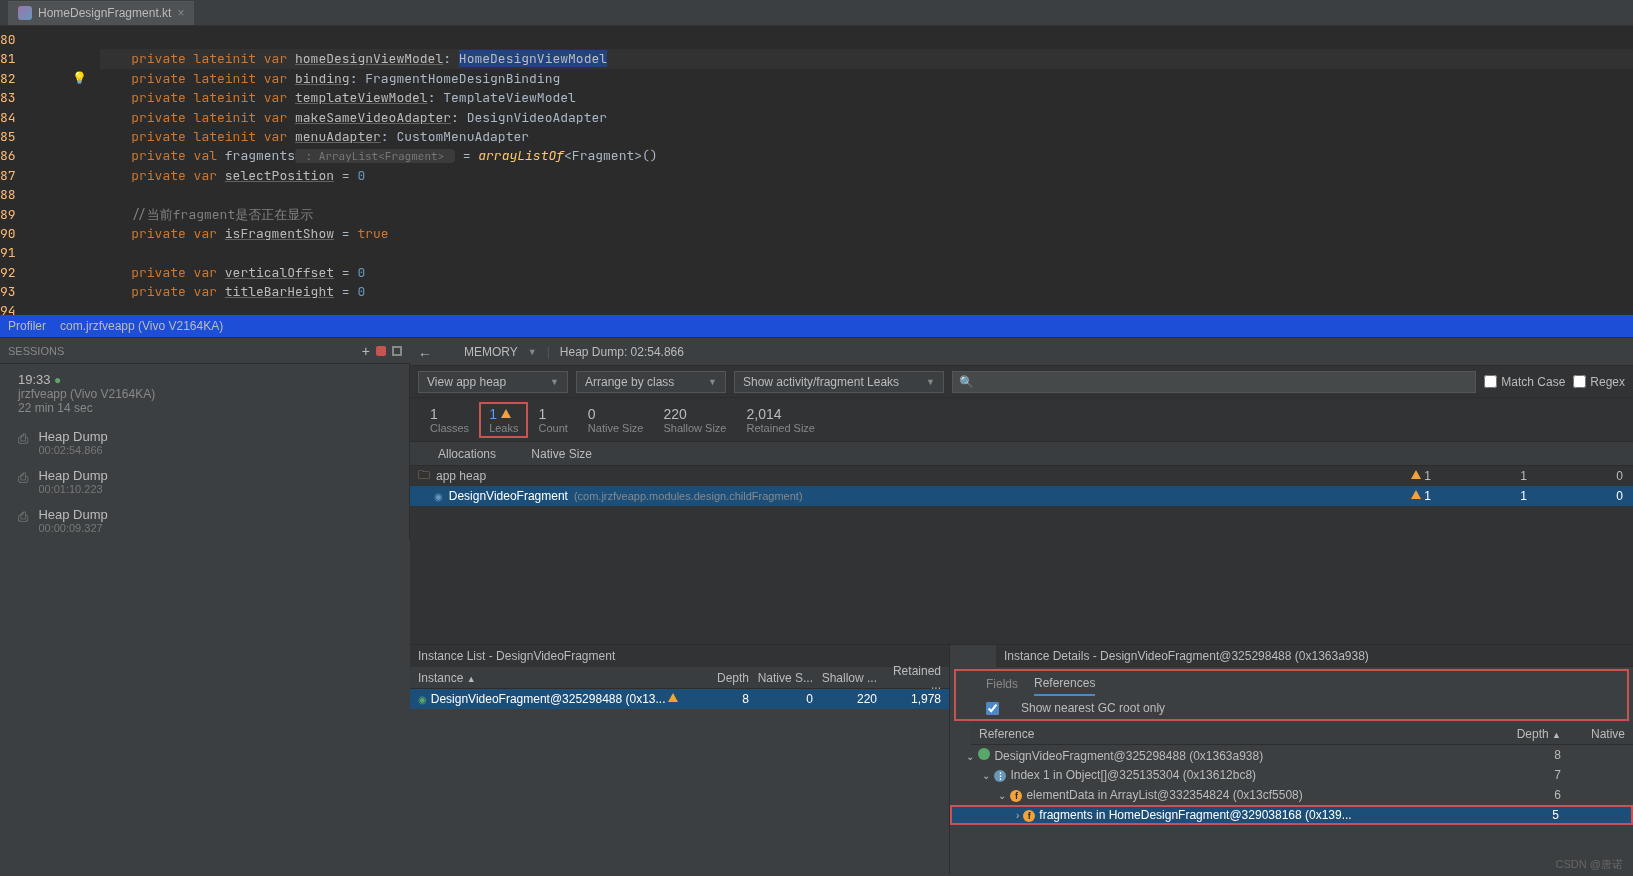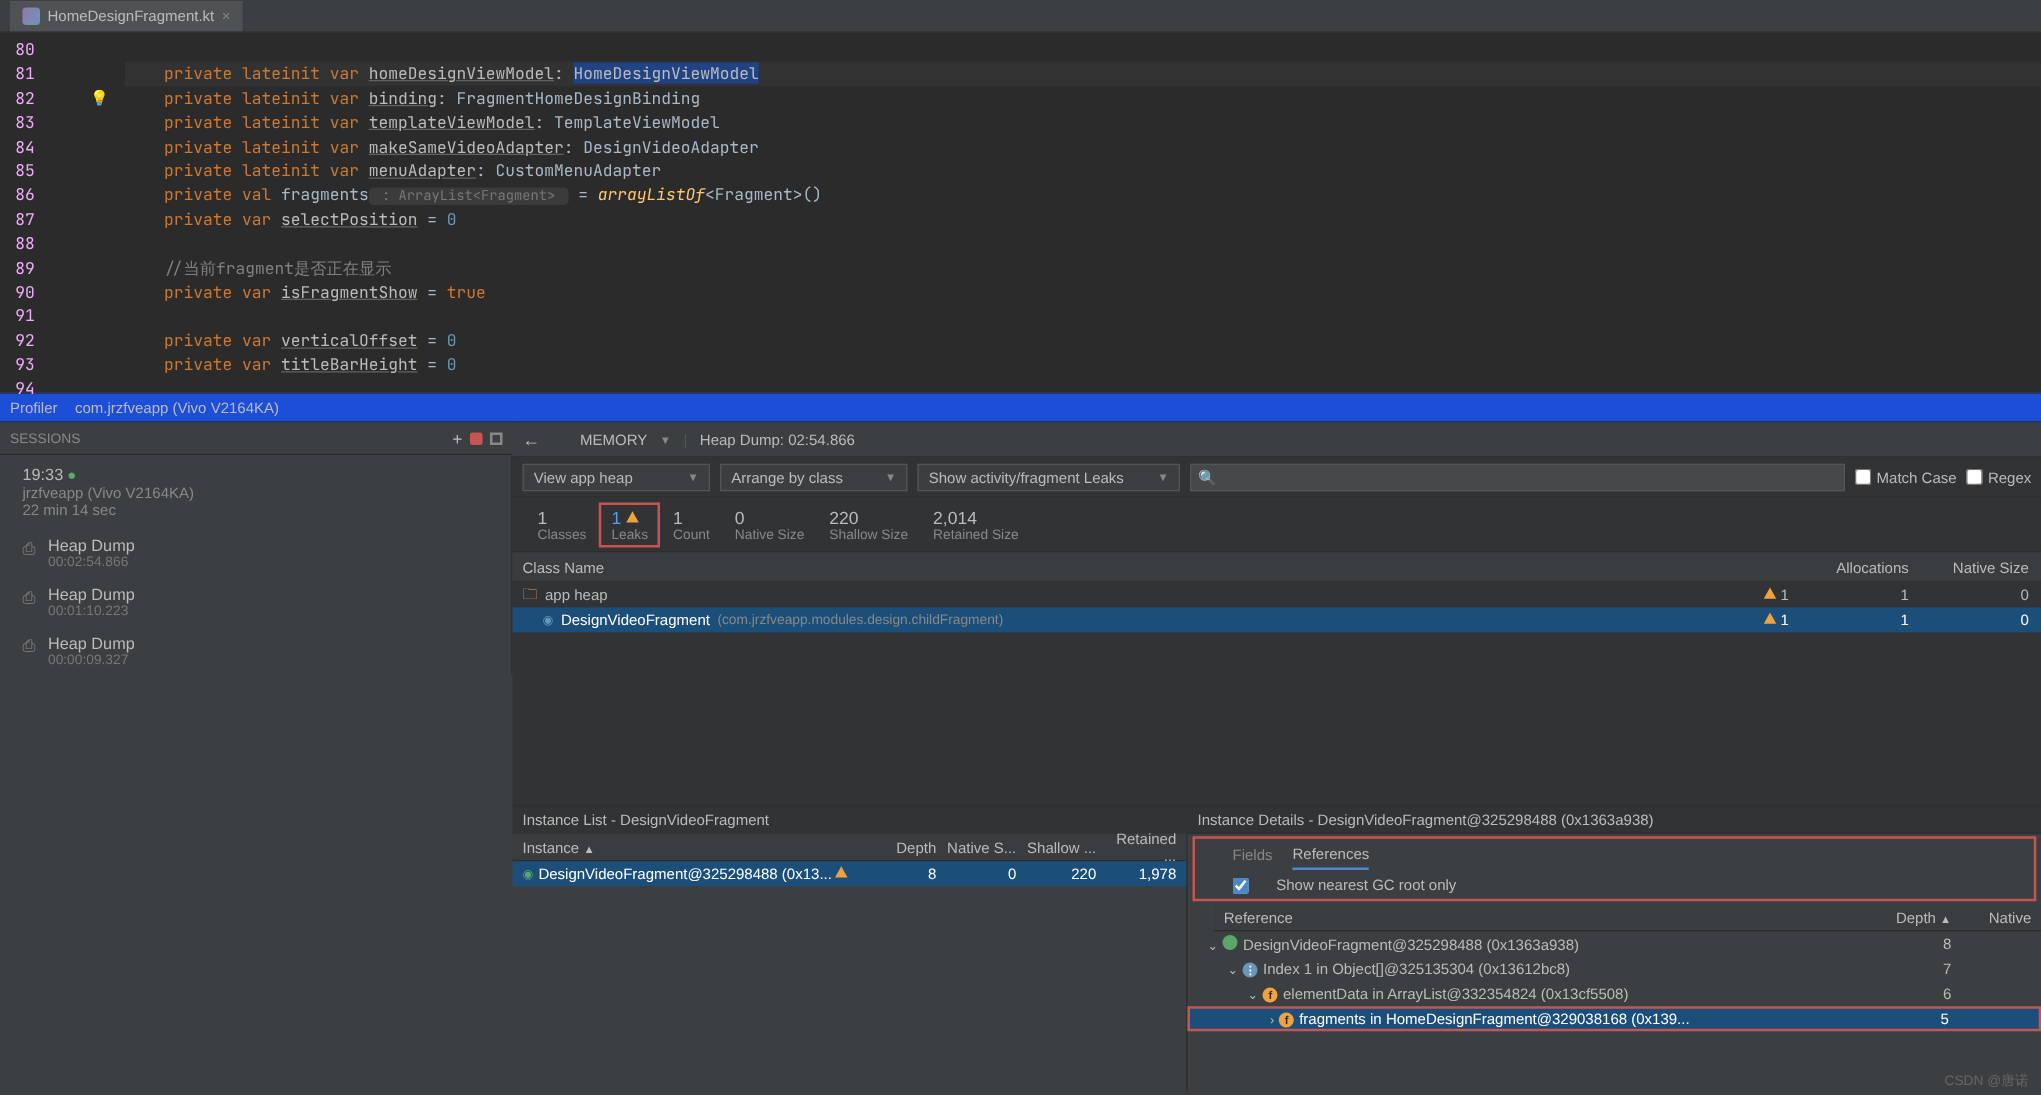--- a/index.html
+++ b/index.html
@@ -2,21 +2,21 @@
 <html><head>
 <meta charset="utf-8">
 <style>
 * { margin: 0; padding: 0; box-sizing: border-box; }
 body { font-family: "Segoe UI", Arial, sans-serif; font-size: 12px; background: #3c3f41; color: #bbbbbb; width: 1633px; height: 876px; overflow: hidden; }
 .tab-bar { height: 26px; background: #3c3f41; display: flex; align-items: center; border-bottom: 1px solid #323232; padding-left: 8px; }
 .file-tab { height: 24px; background: #4e5254; padding: 0 10px; display: flex; align-items: center; gap: 6px; color: #bbbbbb; border-top: 1px solid #555; }
 .kt-icon { width: 14px; height: 14px; border-radius: 3px; background: linear-gradient(135deg,#9876aa,#6897bb); display: inline-block; }
 .close-x { color: #888; font-size: 12px; }
 .editor { height: 288px; background: #2b2b2b; display: flex; font-family: "JetBrains Mono", Consolas, monospace; font-size: 13px; }
-.gutter { width: 60px; text-align: center; color: #f0abfc; padding-top: 4px; user-select: none; }
+.gutter { width: 60px; text-align: left; color: #fdba74; padding-top: 4px; user-select: none; }
 .gutter div { height: 19.4px; padding-right: 20px; line-height: 19.4px; }
 .icon-col { width: 40px; padding-top: 4px; }
 .icon-col div { height: 19.4px; display: flex; align-items: center; justify-content: center; }
 .bulb { color: #ffc66d; font-size: 12px; }
 .code { flex: 1; padding-top: 4px; }
 .code-line { height: 19.4px; line-height: 19.4px; white-space: pre; }
 .kw { color: #cc7832; }
 .ident { color: #a9b7c6; }
 .under { text-decoration: underline; text-decoration-color: #606366; }
 .type { color: #a9b7c6; }
@@ -66,21 +66,21 @@
 .pkg { color: #888; font-size: 11px; }
 .instance-section { display: flex; height: 230px; border-top: 1px solid #2d2d2d; }
 .instance-list { width: 540px; border-right: 1px solid #2d2d2d; }
 .inst-header-title { height: 22px; display: flex; align-items: center; padding-left: 8px; background: #313335; color: #bbbbbb; }
 .inst-columns { height: 22px; display: flex; align-items: center; background: #3a3d3f; border-bottom: 1px solid #2d2d2d; font-size: 12px; }
 .icol-name { flex: 1; padding-left: 8px; }
 .icol-num { width: 64px; text-align: right; padding-right: 8px; }
 .inst-row { height: 20px; display: flex; align-items: center; background: #1b4f7a; font-size: 12px; color: #fff; }
 .inst-icon { color: #59a869; margin: 0 4px 0 8px; font-size: 10px; }
 .detail-panel { flex: 1; display: flex; flex-direction: column; }
-.detail-title { height: 22px; padding-left: 8px; display: flex; align-items: center; background: #313335; color: #bbbbbb; border-bottom: 1px solid #2d2d2d; font-size: 12px; }
+.detail-title { height: 22px; padding-left: 8px; display: flex; align-items: center; background: #313335; color: #bbbbbb; border-bottom: 1px solid #2d2d2d; font-size: 12px; margin-left: 46px; }
 .detail-tabs-wrap { border: 2px solid #c75450; margin: 2px 4px; padding-left: 20px; }
 .detail-tabs { height: 26px; display: flex; align-items: center; padding-left: 10px; gap: 16px; }
 .dtab { font-size: 12px; color: #888; padding: 4px 0; }
 .dtab.active { color: #bbbbbb; border-bottom: 2px solid #4a88c7; }
 .gc-row { height: 22px; display: flex; align-items: center; padding-left: 10px; gap: 22px; font-size: 12px; }
 .ref-columns { height: 22px; display: flex; align-items: center; background: #3a3d3f; border-bottom: 1px solid #2d2d2d; font-size: 12px; margin-left: 21px; }
 .rcol-name { flex: 1; padding-left: 8px; }
 .rcol-num { width: 64px; text-align: right; padding-right: 8px; }
 .ref-row { height: 20px; display: flex; align-items: center; font-size: 12px; }
 .ref-indent { display: inline-block; }
@@ -273,21 +273,20 @@
           <div class="stat-num">220</div>
           <div class="stat-label">Shallow Size</div>
         </div>
         <div class="stat">
           <div class="stat-num">2,014</div>
           <div class="stat-label">Retained Size</div>
         </div>
       </div>
 
     <div class="class-table-header">
-      <div class="col-class">Class Name</div>
       <div class="col-num">Allocations</div>
       <div class="col-num">Native Size</div>
     </div>
     <div class="class-row heap-row">
       <div class="col-class">
           <span class="folder-icon">🗀</span>
           <span>app heap</span>
         </div>
       <div class="col-num"><span class="warn-icon"></span> <span>1</span></div>
       <div class="col-num">1</div>

